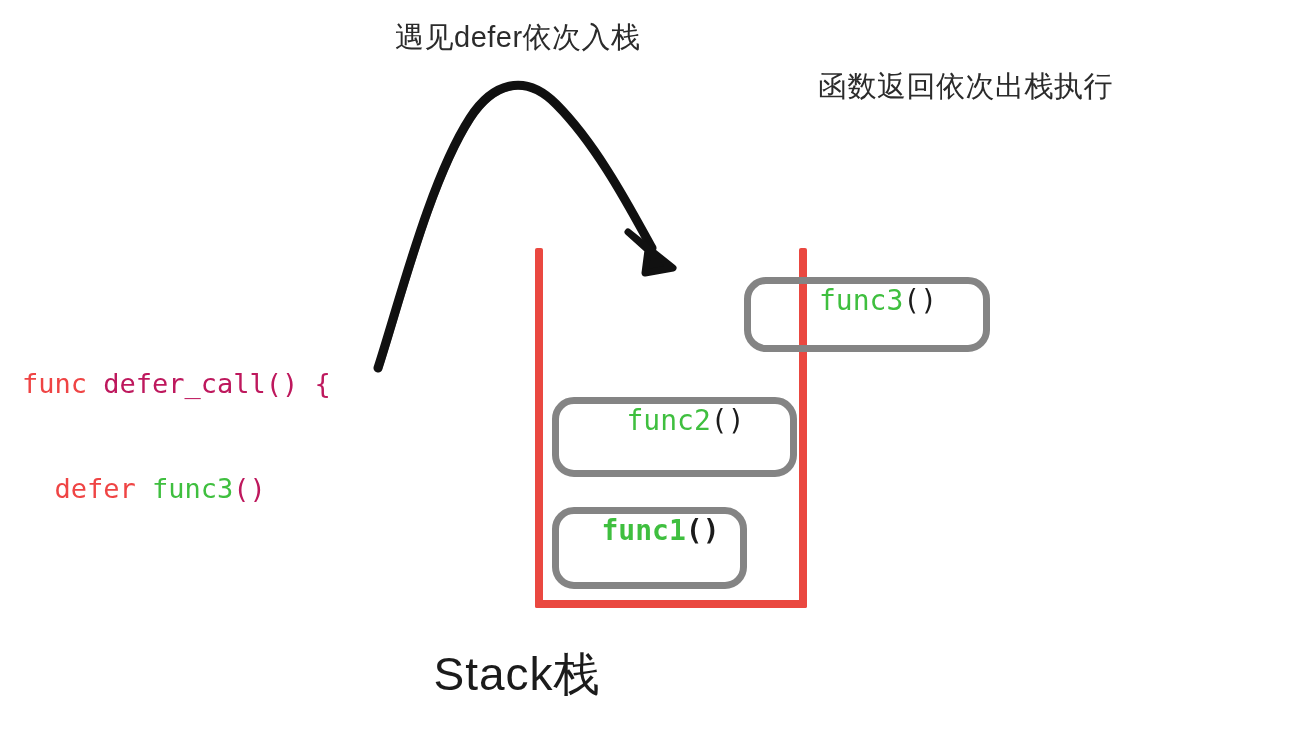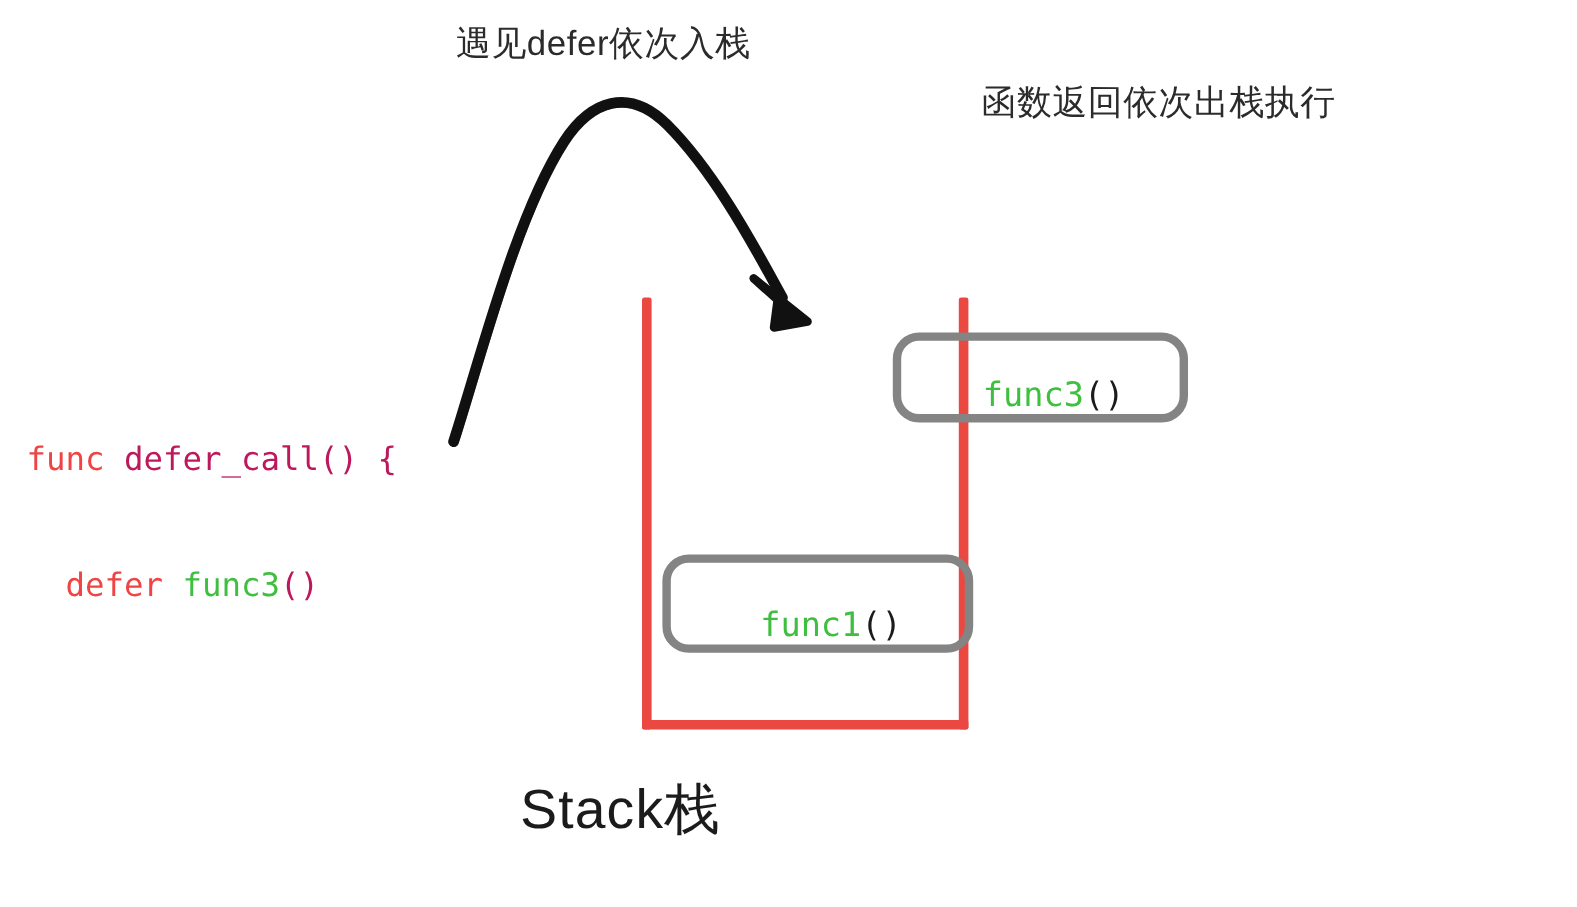--- a/index.html
+++ b/index.html
@@ -19,21 +19,21 @@
   
   .caption {
     position: absolute;
     color: #2b2b2b;
     font-family: "Liberation Sans", "DejaVu Sans", sans-serif;
     font-size: 29px;
     line-height: 1.1;
     white-space: nowrap;
     letter-spacing: 0.5px;
   }
-  #caption-push { left: 380px; top: 22px; }
+  #caption-push { left: 395px; top: 22px; }
   #caption-pop  { left: 818px; top: 71px; }
 
   
   #code-block {
     position: absolute;
     left: 22px;
     top: 296px;
     font-family: "DejaVu Sans Mono", "Liberation Mono", monospace;
     font-size: 27px;
     line-height: 35px;
@@ -56,33 +56,33 @@
   #stack-rail-bottom { left: 535px; top: 600px; width: 272px; height: 8px; }
 
   
   .frame {
     position: absolute;
     box-sizing: border-box;
     border: 7px solid #848484;
     border-radius: 22px;
     background: transparent;
     display: flex;
-    align-items: flex-end;
+    align-items: flex-start;
     justify-content: center;
     padding-left: 22px;
   }
   .frame-label {
     font-family: "DejaVu Sans Mono", "Liberation Mono", monospace;
     font-size: 28px;
     color: #3fbf3f;
     white-space: pre;
   }
   .frame-label .paren { color: #1b1b1b; }
 
-  #frame-func1 { left: 552px; top: 462px; width: 259px; height: 82px; }
+  #frame-func1 { left: 552px; top: 507px; width: 195px; height: 82px; font-weight: bold; }
   #frame-func2 { left: 552px; top: 397px; width: 245px; height: 80px; }
   
   #frame-func3 { left: 744px; top: 277px; width: 246px; height: 75px; z-index: 5; }
 
   
   #push-arrow {
     position: absolute;
     left: 0; top: 0;
     width: 1314px; height: 756px;
     pointer-events: none;
@@ -118,20 +118,23 @@
   </div>
 
   <div class="stack-rail" id="stack-rail-left"></div>
   <div class="stack-rail" id="stack-rail-right"></div>
   <div class="stack-rail" id="stack-rail-bottom"></div>
 
   <div class="frame" id="frame-func1">
     <span class="frame-label"><span>func1</span><span class="paren">()</span></span>
   </div>
 
+  <div class="frame" id="frame-func2">
+    <span class="frame-label"><span>func2</span><span class="paren">()</span></span>
+  </div>
 
   <div class="frame" id="frame-func3">
     <span class="frame-label"><span>func3</span><span class="paren">()</span></span>
   </div>
 
   <svg id="push-arrow" viewBox="0 0 1314 756">
     <path d="M 378 368
              C 400 300, 430 180, 470 118
              C 492 84, 524 72, 556 104
              C 598 146, 632 212, 652 248" fill="none" stroke="#111111" stroke-width="9" stroke-linecap="round" stroke-linejoin="round"></path>

